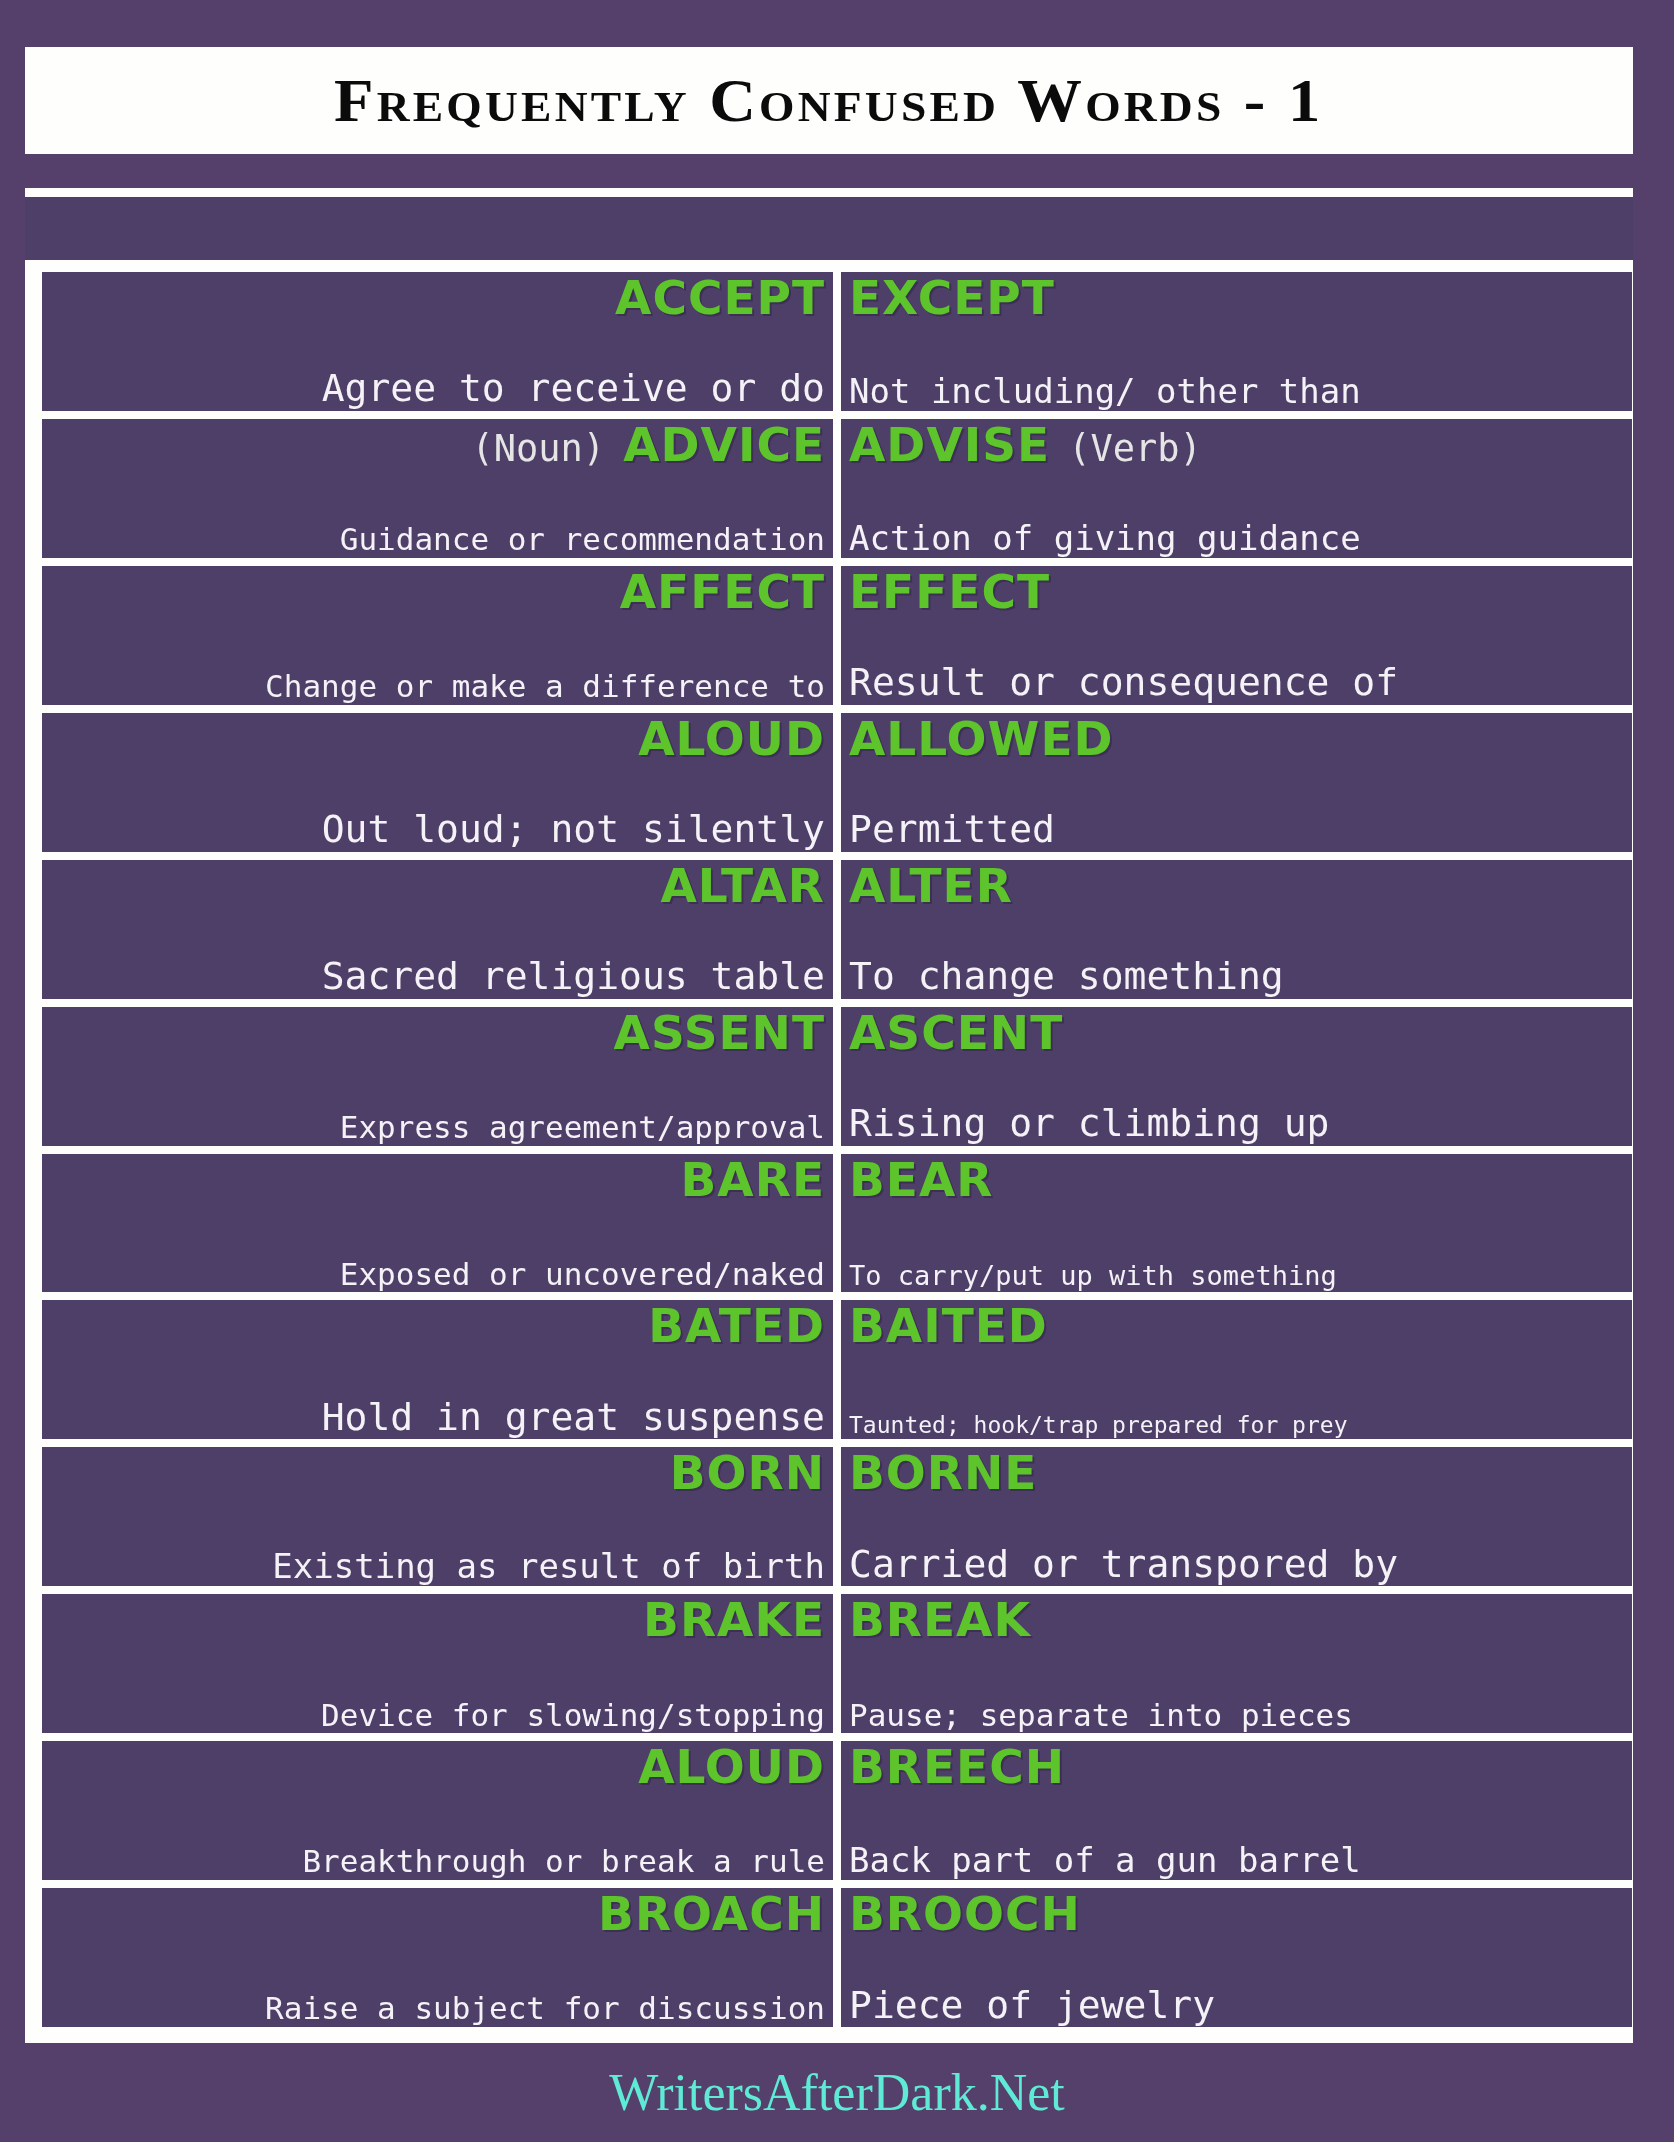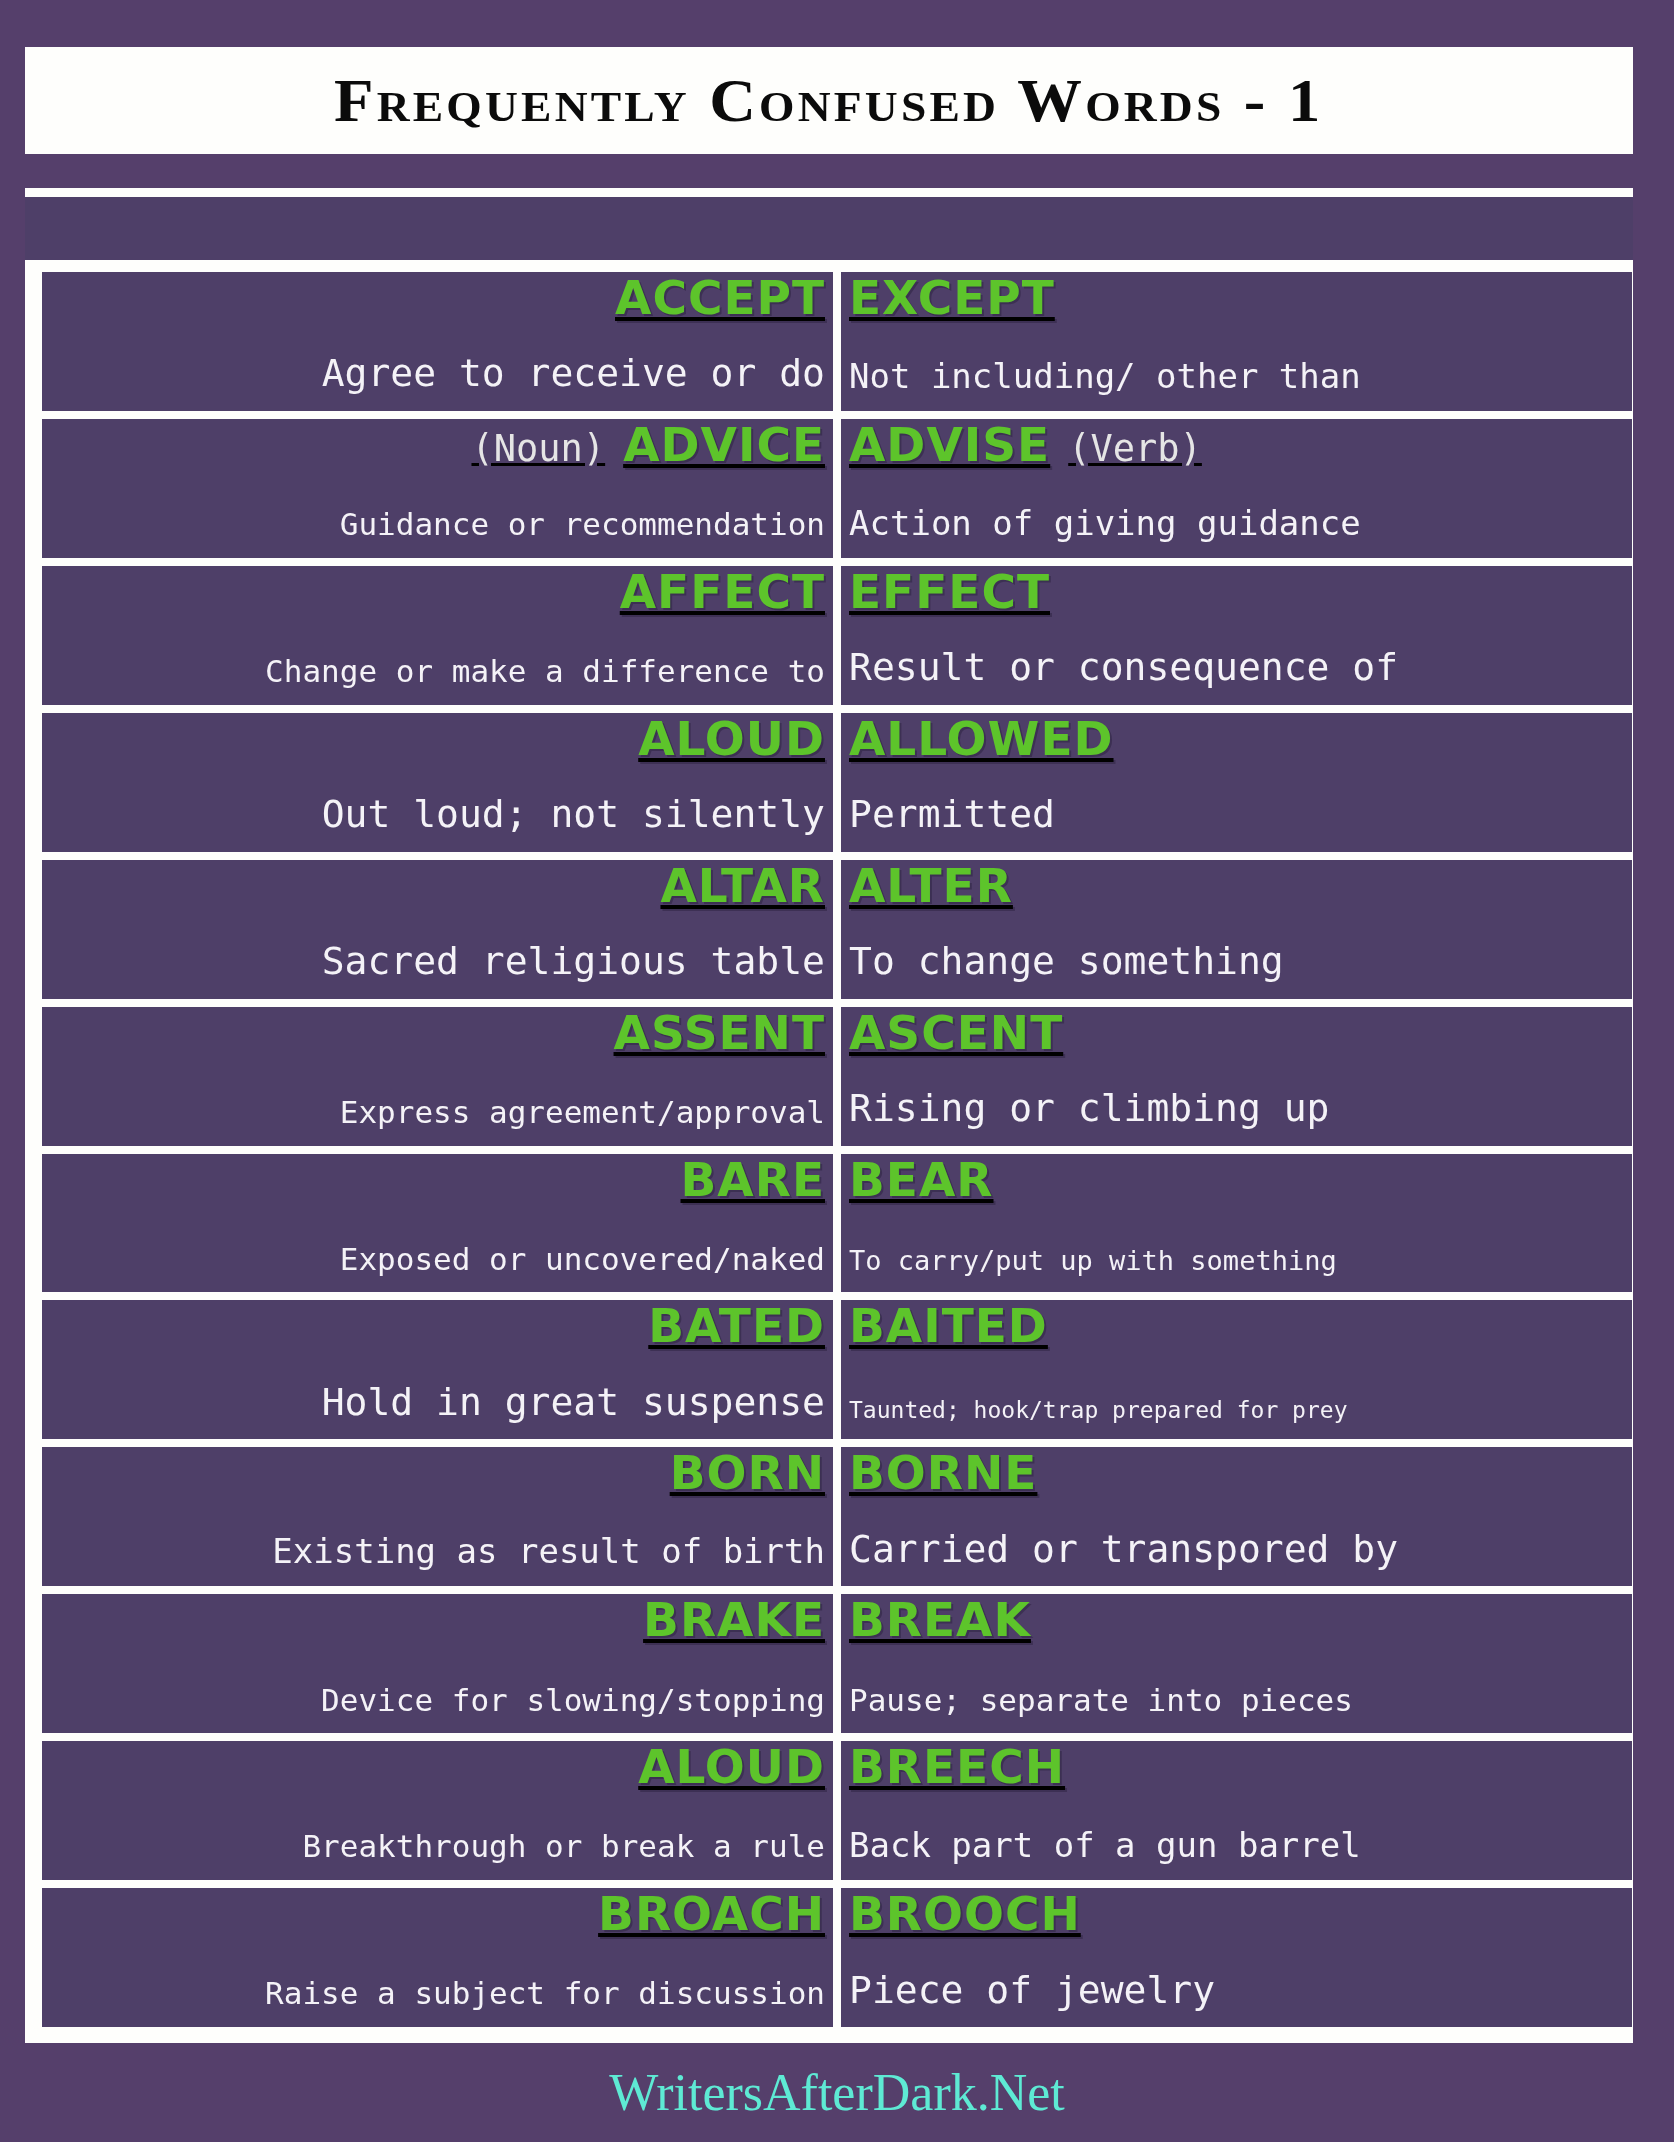--- a/index.html
+++ b/index.html
@@ -105,21 +105,20 @@
   .cell.left  { align-items: flex-end; }
   .cell.right { align-items: flex-start; }
 
   .headline {
     display: flex;
     align-items: baseline;
     gap: 18px;
     padding: 0 8px;
     margin-top: 1px;
     white-space: nowrap;
-    text-decoration: underline;
   }
 
   .word {
     font-family: "DejaVu Sans", sans-serif;
     font-weight: bold;
     font-size: 47px;
     line-height: 1.06;
     color: #5DC42B;
     letter-spacing: 1px;
     text-shadow: 2px 2px 0 rgba(30,20,45,0.35);
@@ -133,21 +132,21 @@
     color: #e5e5e5;
     white-space: nowrap;
   }
 
   .definition {
     font-family: "DejaVu Sans Mono", "Liberation Mono", monospace;
     color: #F4F2F7;
     white-space: nowrap;
     padding: 0 6px;
     position: absolute;
-    bottom: 16px;
+    bottom: 1px;
     line-height: 1.12;
   }
   .cell.left  .definition { right: 2px; }
   .cell.right .definition { left: 2px; }
 
   
   .def-xl  { font-size: 38px; }
   .def-lg  { font-size: 34px; }
   .def-md  { font-size: 31px; }
   .def-sm  { font-size: 27px; }

